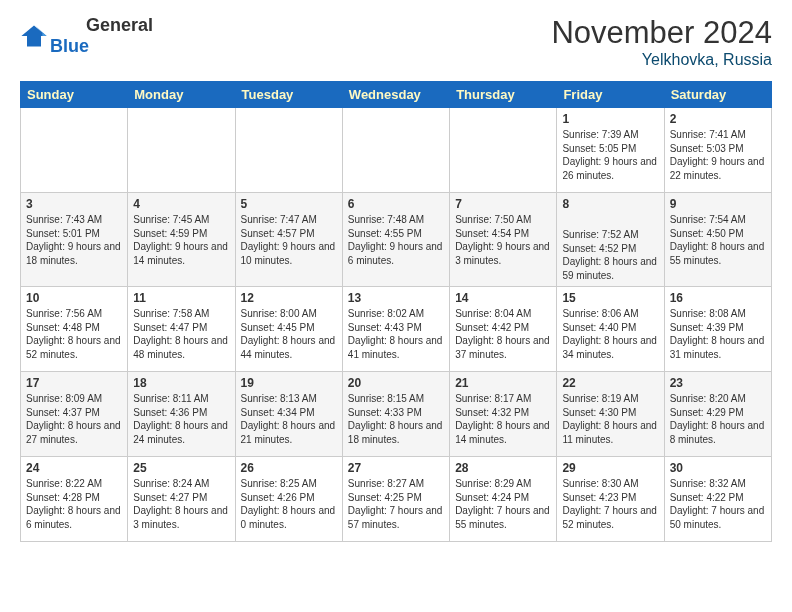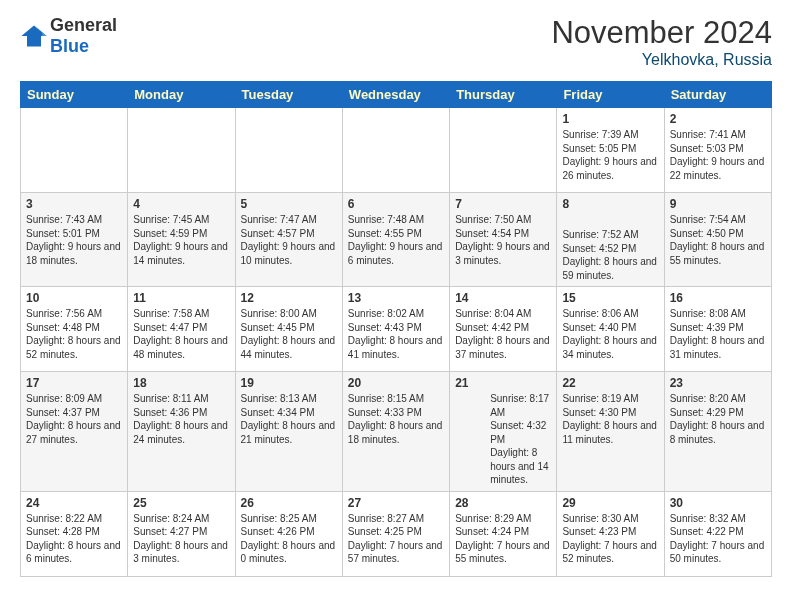--- a/index.html
+++ b/index.html
@@ -4,21 +4,21 @@
   <style>
     * { box-sizing: border-box; margin: 0; padding: 0; }
     body { font-family: Arial, sans-serif; background: #fff; width: 792px; height: 612px; overflow: hidden; }
     
     .page { width: 792px; min-height: 612px; padding: 15px 20px; }
     
     .header { display: flex; justify-content: space-between; align-items: flex-start; margin-bottom: 12px; }
     
     .logo { display: flex; align-items: center; }
     .logo-text { display: flex; flex-direction: column; }
-    .logo-general { font-size: 18px; font-weight: bold; color: #333; }
+    .logo-general { font-size: 18px; font-weight: bold; color: #333; margin-left: 36px; }
     .logo-blue { font-size: 18px; font-weight: bold; color: #1a6abf; }
     .logo-icon { width: 28px; height: 28px; margin-right: 2px; }
     
     .title-block { text-align: right; }
     .month-title { font-size: 31px; color: #333; font-weight: normal; }
     .location { font-size: 16px; color: #0c4a6e; }
     
     .calendar { width: 100%; border-collapse: collapse; }
     
     .calendar th {
@@ -222,21 +222,21 @@
 Daylight: 8 hours and 21 minutes.</div>
           </td>
           <td>
             <span class="day-num">20</span>
             <div class="day-info" style="white-space: pre-line;">Sunrise: 8:15 AM
 Sunset: 4:33 PM
 Daylight: 8 hours and 18 minutes.</div>
           </td>
           <td>
             <span class="day-num">21</span>
-            <div class="day-info" style="white-space: pre-line; margin-left: 35px;">Sunrise: 8:17 AM
+            <div class="day-info" style="white-space: pre-line;">Sunrise: 8:17 AM
 Sunset: 4:32 PM
 Daylight: 8 hours and 14 minutes.</div>
           </td>
           <td>
             <span class="day-num">22</span>
             <div class="day-info" style="white-space: pre-line;">Sunrise: 8:19 AM
 Sunset: 4:30 PM
 Daylight: 8 hours and 11 minutes.</div>
           </td>
           <td>

